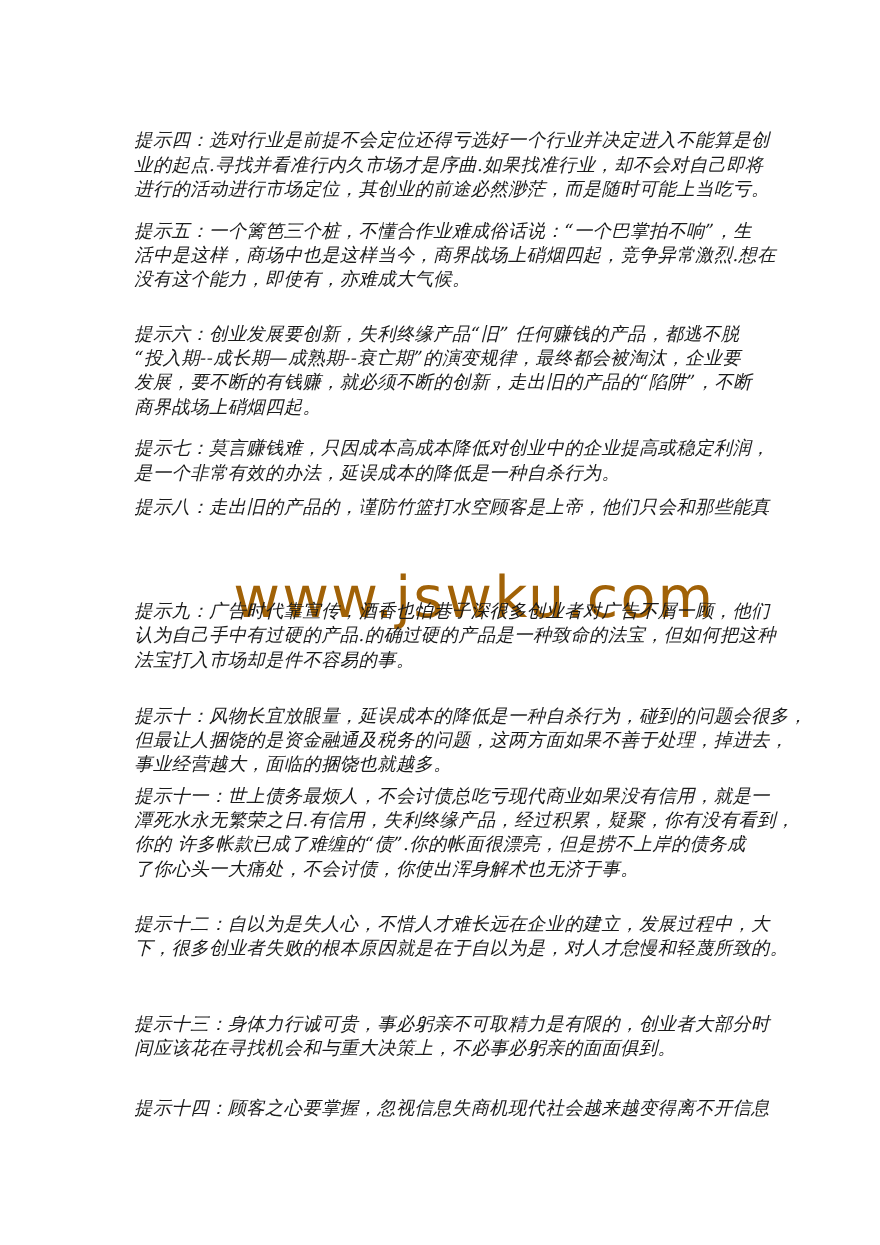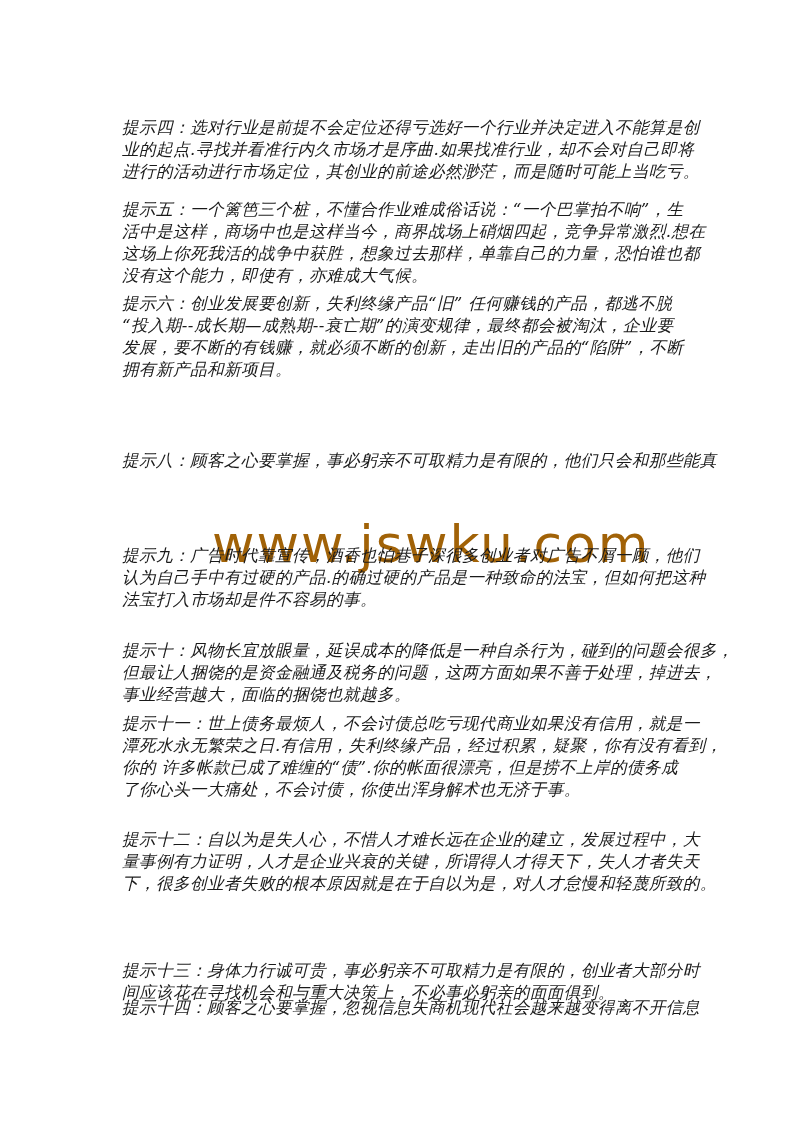--- a/index.html
+++ b/index.html
@@ -62,34 +62,37 @@
 
   <p class="para" style="top:117px">
     <span class="line">提示四：选对行业是前提不会定位还得亏选好一个行业并决定进入不能算是创</span>
     <span class="line">业的起点.寻找并看准行内久市场才是序曲.如果找准行业，却不会对自己即将</span>
     <span class="line">进行的活动进行市场定位，其创业的前途必然渺茫，而是随时可能上当吃亏。</span>
   </p>
 
   <p class="para" style="top:199px">
     <span class="line">提示五：一个篱笆三个桩，不懂合作业难成俗话说：“一个巴掌拍不响”，生</span>
     <span class="line">活中是这样，商场中也是这样当今，商界战场上硝烟四起，竞争异常激烈.想在</span>
-    <span class="line">这场上你死我活的战争中获胜，想象过去那样，单靠自己的力量，恐怕谁也都</span>
     <span class="line">没有这个能力，即使有，亦难成大气候。</span>
   </p>
 
   <p class="para" style="top:293px">
     <span class="line">提示六：创业发展要创新，失利终缘产品“旧” 任何赚钱的产品，都逃不脱</span>
     <span class="line">“投入期--成长期—成熟期--衰亡期”的演变规律，最终都会被淘汰，企业要</span>
     <span class="line">发展，要不断的有钱赚，就必须不断的创新，走出旧的产品的“陷阱”，不断</span>
-    <span class="line">拥有新产品和新项目。</span>
+    <span class="line">商界战场上硝烟四起。</span>
   </p>
 
+  <p class="para" style="top:397px">
+    <span class="line">提示七：莫言赚钱难，只因成本高成本降低对创业中的企业提高或稳定利润，</span>
+    <span class="line">是一个非常有效的办法，延误成本的降低是一种自杀行为。</span>
+  </p>
 
   <p class="para" style="top:450px">
-    <span class="line">提示八：顾客之心要掌握，事必躬亲不可取精力是有限的，他们只会和那些能真</span>
+    <span class="line">提示八：走出旧的产品的，谨防竹篮打水空顾客是上帝，他们只会和那些能真</span>
   </p>
 
   <p class="para" style="top:545px">
     <span class="line">提示九：广告时代靠宣传，酒香也怕巷子深很多创业者对广告不屑一顾，他们</span>
     <span class="line">认为自己手中有过硬的产品.的确过硬的产品是一种致命的法宝，但如何把这种</span>
     <span class="line">法宝打入市场却是件不容易的事。</span>
   </p>
 
   <p class="para" style="top:640px">
     <span class="line">提示十：风物长宜放眼量，延误成本的降低是一种自杀行为，碰到的问题会很多，</span>
@@ -99,25 +102,24 @@
 
   <p class="para" style="top:713px">
     <span class="line">提示十一：世上债务最烦人，不会讨债总吃亏现代商业如果没有信用，就是一</span>
     <span class="line">潭死水永无繁荣之日.有信用，失利终缘产品，经过积累，疑聚，你有没有看到，</span>
     <span class="line">你的 许多帐款已成了难缠的“债”.你的帐面很漂亮，但是捞不上岸的债务成</span>
     <span class="line">了你心头一大痛处，不会讨债，你使出浑身解术也无济于事。</span>
   </p>
 
   <p class="para" style="top:829px">
     <span class="line">提示十二：自以为是失人心，不惜人才难长远在企业的建立，发展过程中，大</span>
-    <span class="line">量事例有力证明，人才是企业兴衰的关键，所谓得人才得天下，失人才者失天</span>
     <span class="line">下，很多创业者失败的根本原因就是在于自以为是，对人才怠慢和轻蔑所致的。</span>
   </p>
 
-  <p class="para" style="top:960px">
+  <p class="para" style="top:920px">
     <span class="line">提示十三：身体力行诚可贵，事必躬亲不可取精力是有限的，创业者大部分时</span>
     <span class="line">间应该花在寻找机会和与重大决策上，不必事必躬亲的面面俱到。</span>
   </p>
 
   <p class="para" style="top:997px">
     <span class="line">提示十四：顾客之心要掌握，忽视信息失商机现代社会越来越变得离不开信息</span>
   </p>
 
 </div>
 

